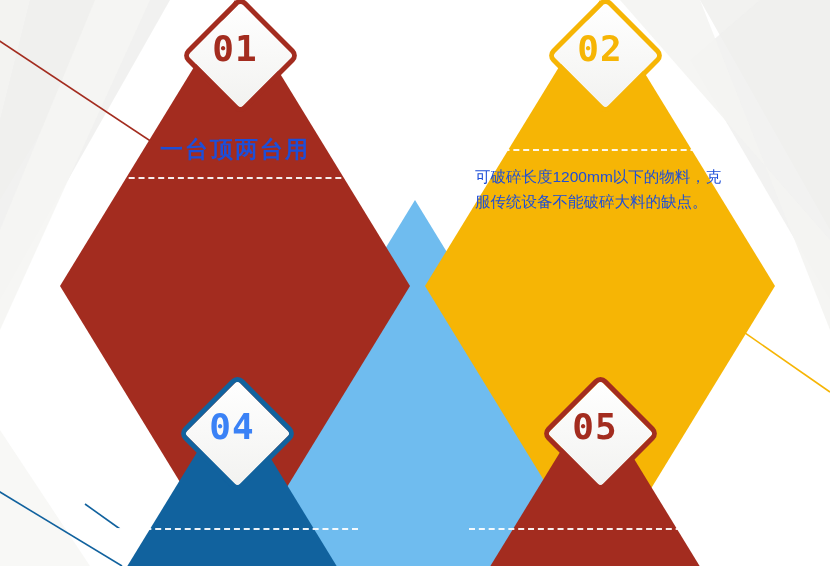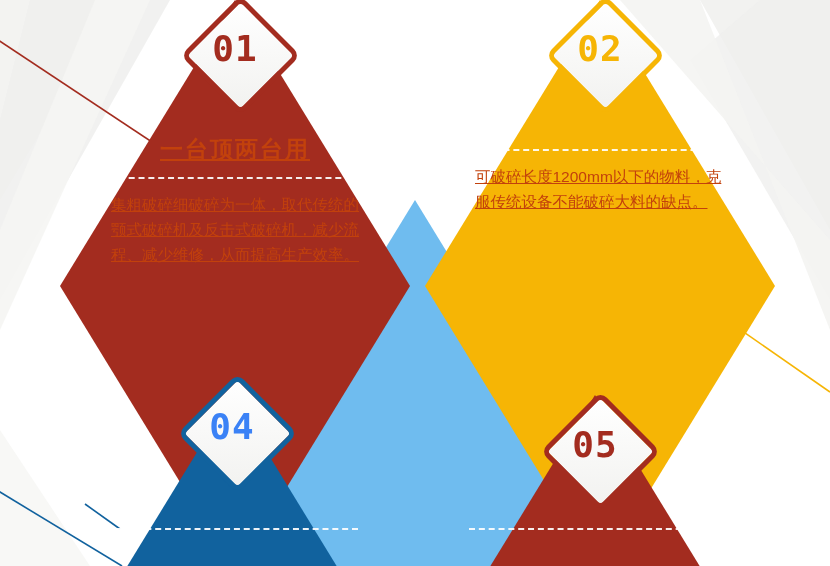--- a/index.html
+++ b/index.html
@@ -37,23 +37,22 @@
   .d-red      { background: #a32c1f; }
   .d-yellow   { background: #f6b505; }
   .d-ltblue   { background: #6fbcef; }
   .d-dkblue   { background: #11629e; }
   .d-dkred    { background: #a32c1f; }
 
   
   .card-text {
     position: absolute;
     text-align: center;
-    color: #c2410c;
+    color: #1d4ed8;
     z-index: 6;
-    text-decoration: underline;
   }
   .card-title {
     font-size: 23px;
     font-weight: bold;
     letter-spacing: 2px;
     line-height: 1.2;
     white-space: nowrap;
   }
   .rule {
     height: 0;
@@ -140,21 +139,20 @@
 
   <div class="diamond d-yellow" style="left:425px; top:0px; width:350px; height:572px;"></div>
 
   <div class="diamond d-dkblue" style="left:57px; top:395px; width:350px; height:572px;"></div>
 
   <div class="diamond d-dkred" style="left:420px; top:395px; width:350px; height:572px;"></div>
 
   <div class="card-text" style="left:70px; top:136px; width:330px;">
     <div class="card-title">一台顶两台用</div>
     <div class="rule" style="width:252px;"></div>
-    <div class="card-body" style="width:250px; margin:0 auto;">集粗破碎细破碎为一体，取代传统的颚式破碎机及反击式破碎机，减少流程、减少维修，从而提高生产效率。</div>
   </div>
 
   <div class="card-text" style="left:435px; top:136px; width:330px;">
     <div class="rule" style="width:252px;"></div>
     <div class="card-body" style="width:250px; margin:12px auto; text-align:left;">可破碎长度1200mm以下的物料，克服传统设备不能破碎大料的缺点。</div>
   </div>
 
 
   <div class="card-text" style="left:67px; top:513px; width:330px;">
     <div class="rule" style="width:252px; margin-top:15px;"></div>
@@ -173,18 +171,18 @@
     <div class="plate"></div>
     <div class="num">02</div>
   </div>
 
 
   <div class="badge b-dkblue" style="left:179px; top:375px;">
     <div class="plate"></div>
     <div class="num">04</div>
   </div>
 
-  <div class="badge b-dkred" style="left:542px; top:393px;text-align:right;">
+  <div class="badge b-dkred" style="left:542px; top:375px;text-align:right;">
     <div class="plate"></div>
     <div class="num">05</div>
   </div>
 
 </div>
 
 </body></html>

